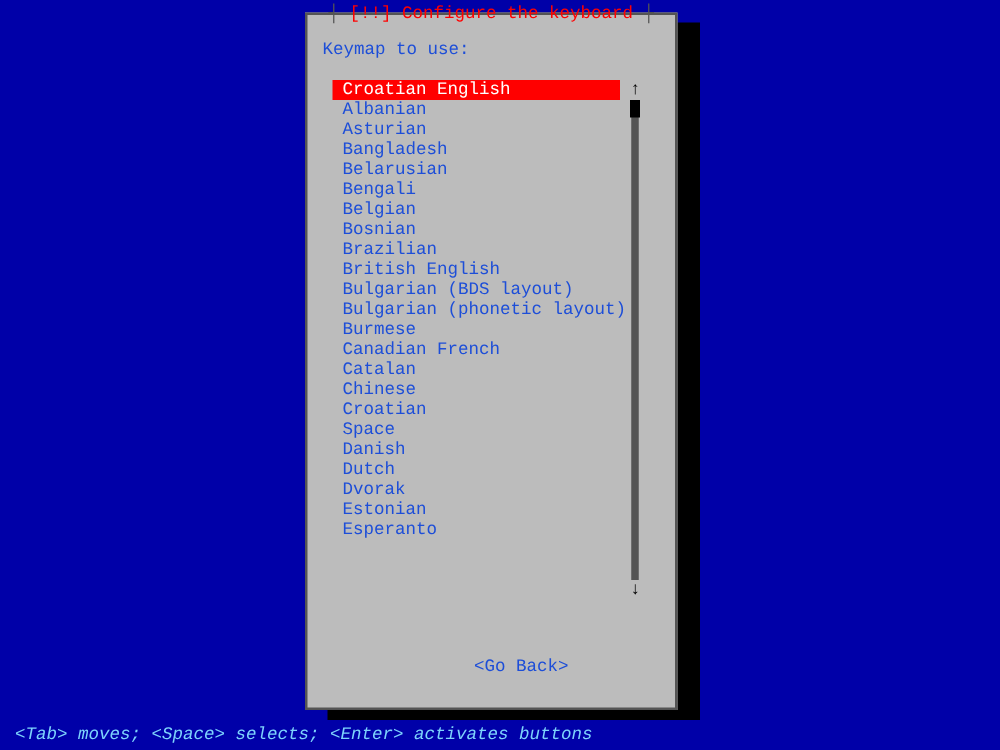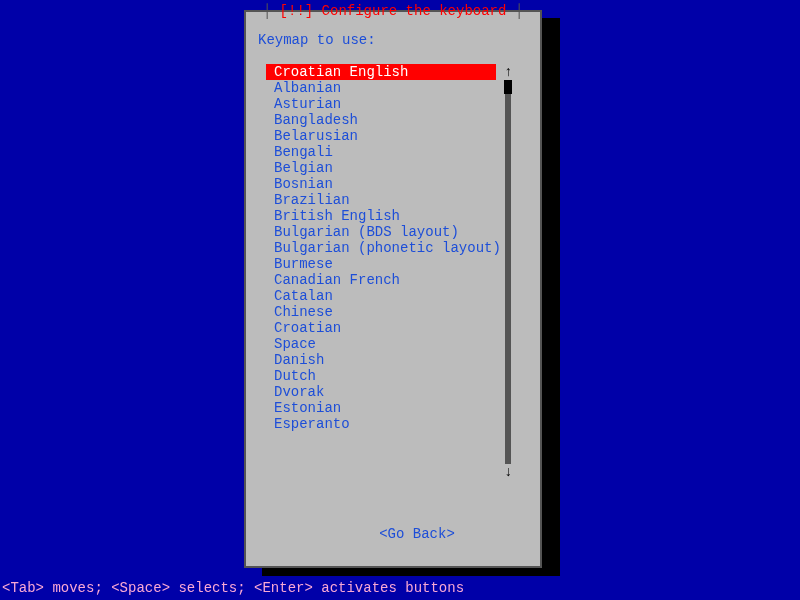--- a/index.html
+++ b/index.html
@@ -101,23 +101,24 @@
     width: 100%;
     text-align: center;
     color: #1d4ed8;
     cursor: pointer;
     margin-left: 24px;
   }
   .hint {
     position: absolute;
     left: 0;
     bottom: 4px;
-    color: #f9a8d4;
-    padding-left: 2px;
+    color: #7dd3fc;
+    padding-left: 12px;
     white-space: pre;
+    font-style: italic;
   }
 </style>
 </head>
 <body>
 
 <div class="shadow"></div>
 
 <div class="dialog">
   <div class="title-row"><span>┤ </span><span class="title-red">[!!]</span><span class="title-red"> Configure the keyboard</span><span> ├</span></div>
 

